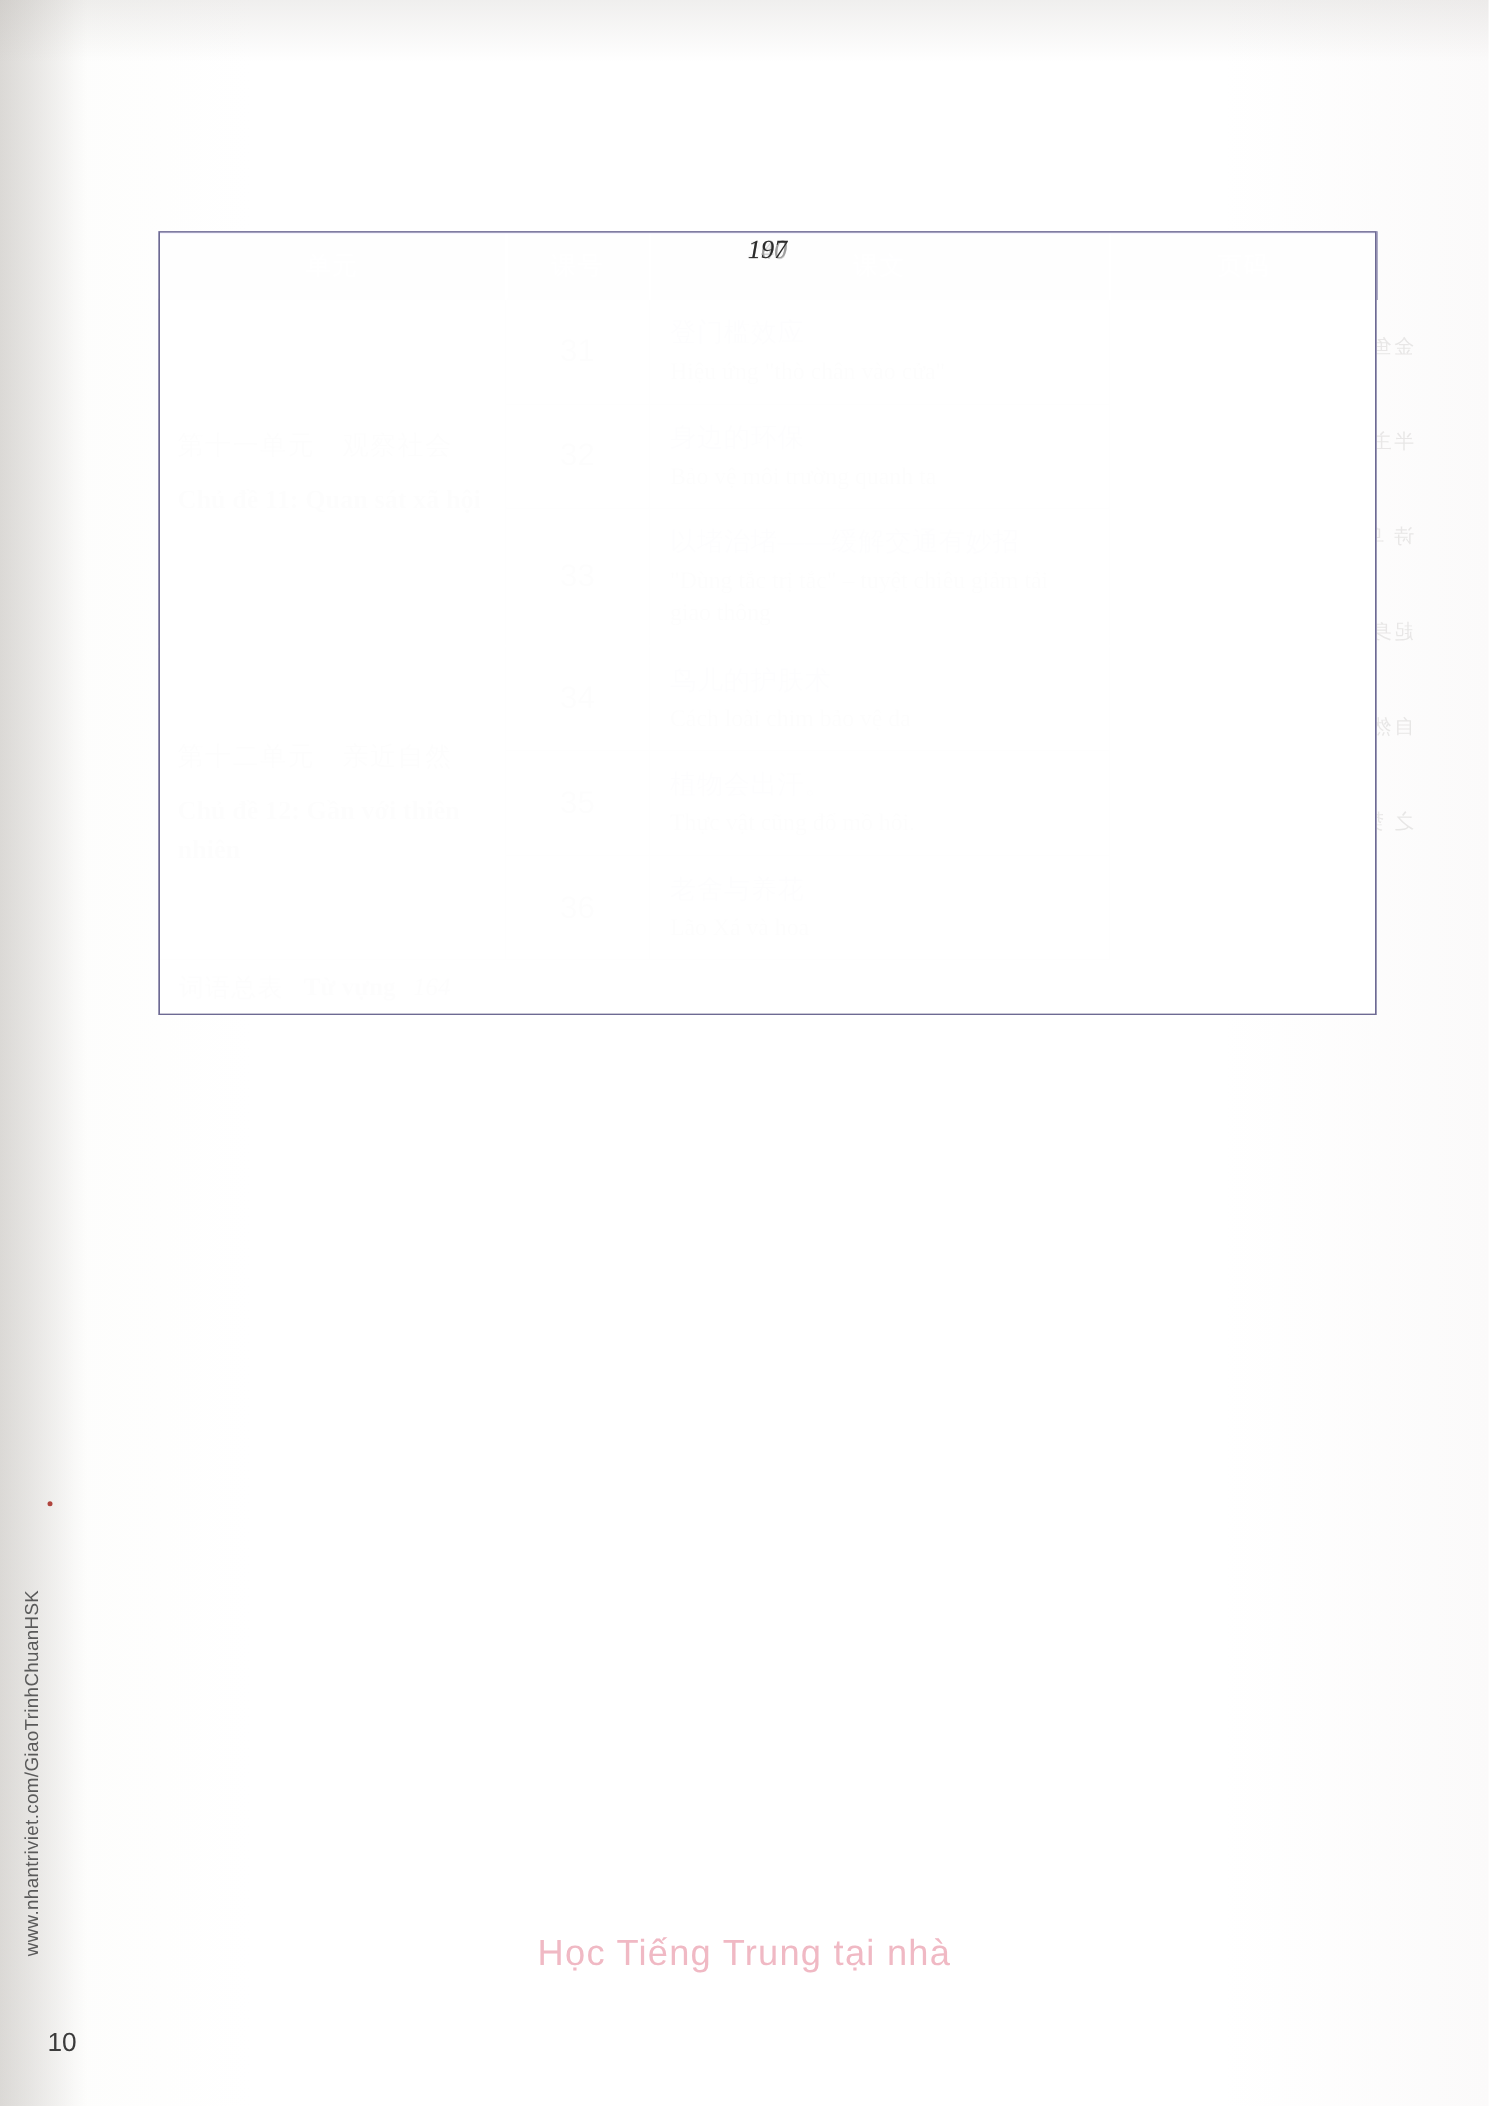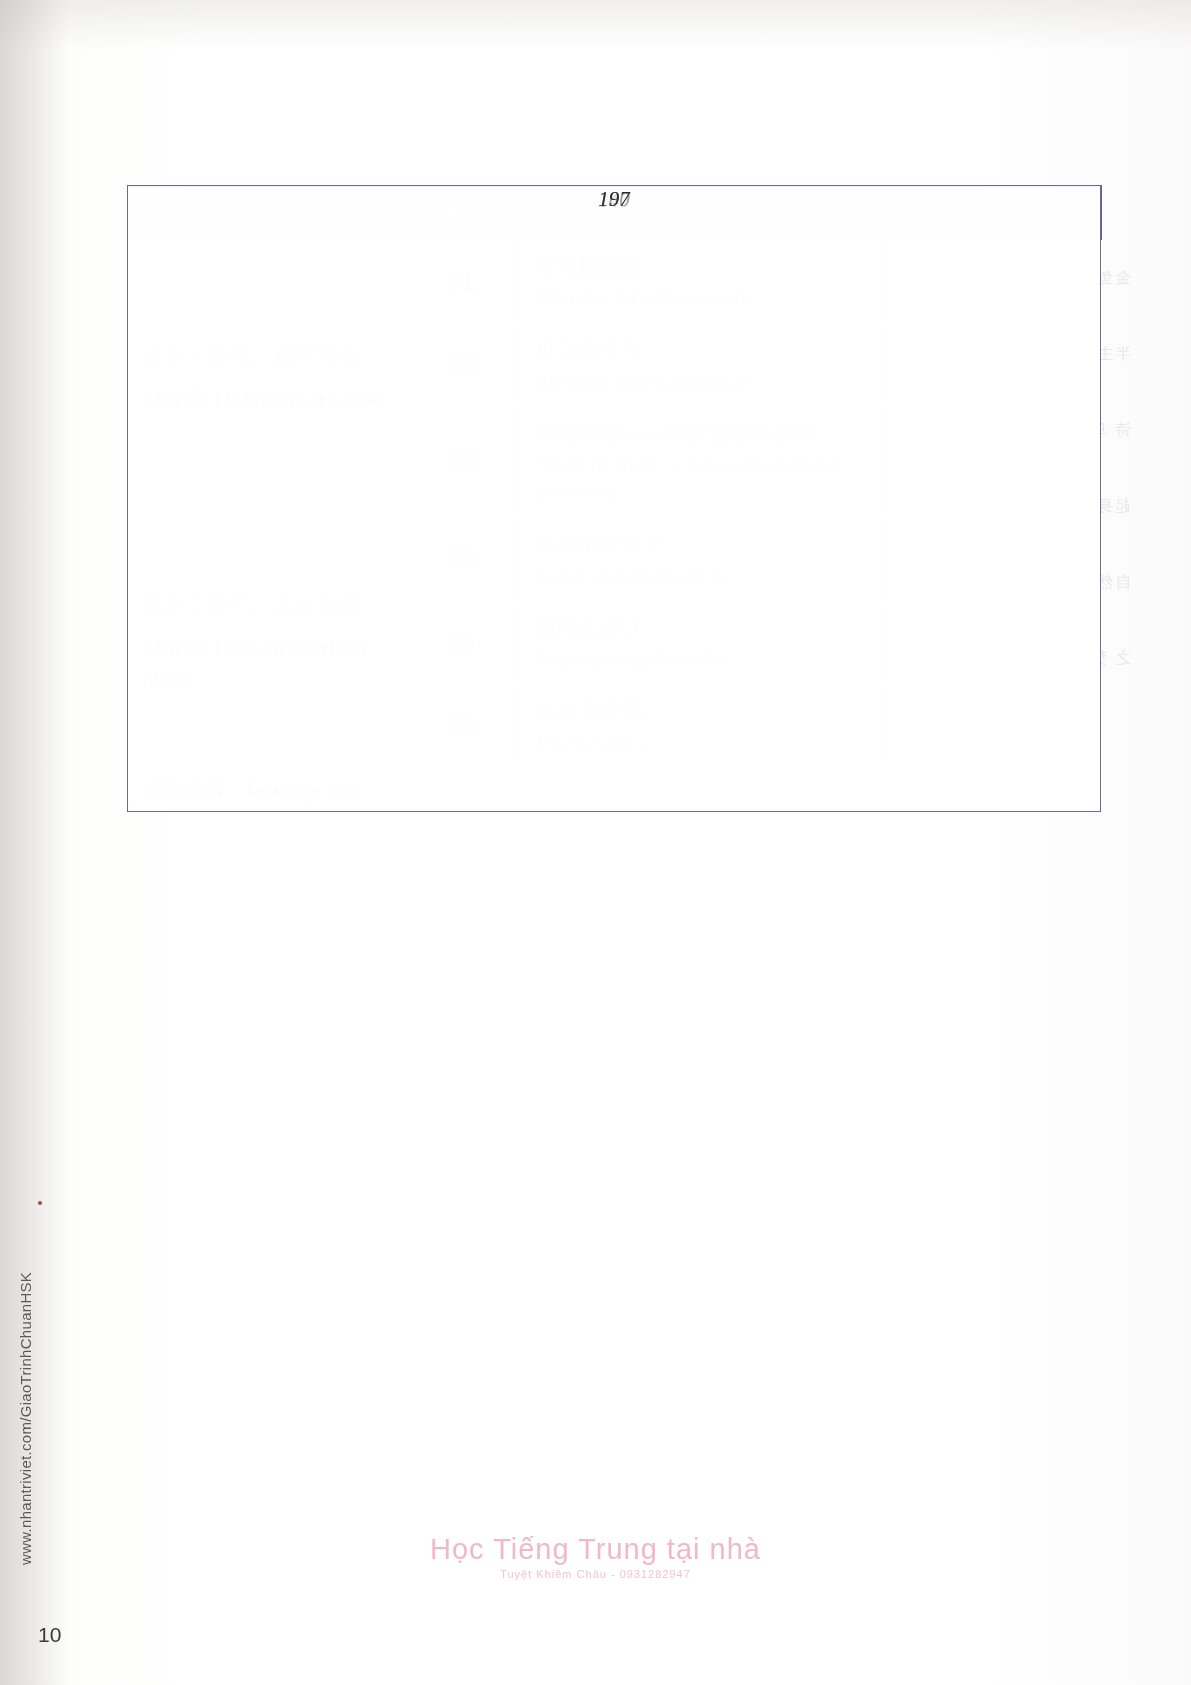--- a/index.html
+++ b/index.html
@@ -322,14 +322,13 @@
     <span class="f-pg">164</span>
   </div>
 </div>
 
 <div class="side-dot"></div>
 <div class="side-url">www.nhantriviet.com/GiaoTrinhChuanHSK</div>
 <div class="page-number">10</div>
 
 <div class="watermark">
   <div class="wm-main">Học Tiếng Trung tại nhà</div>
-  <div class="wm-sub">Tuyệt Khiêm Châu - 0931282947</div>
 </div>
 
 </body></html>

